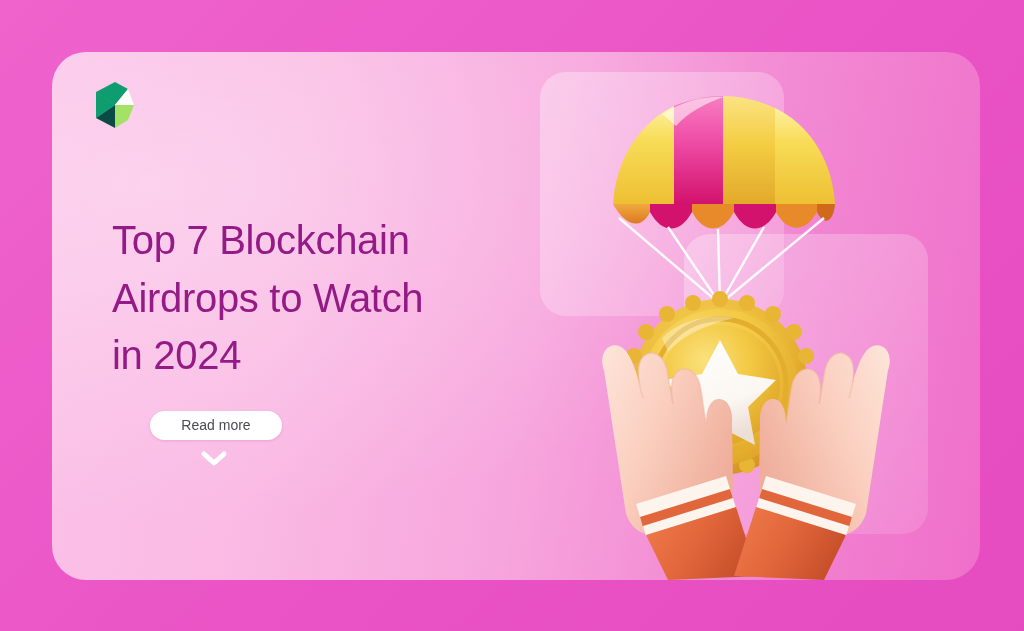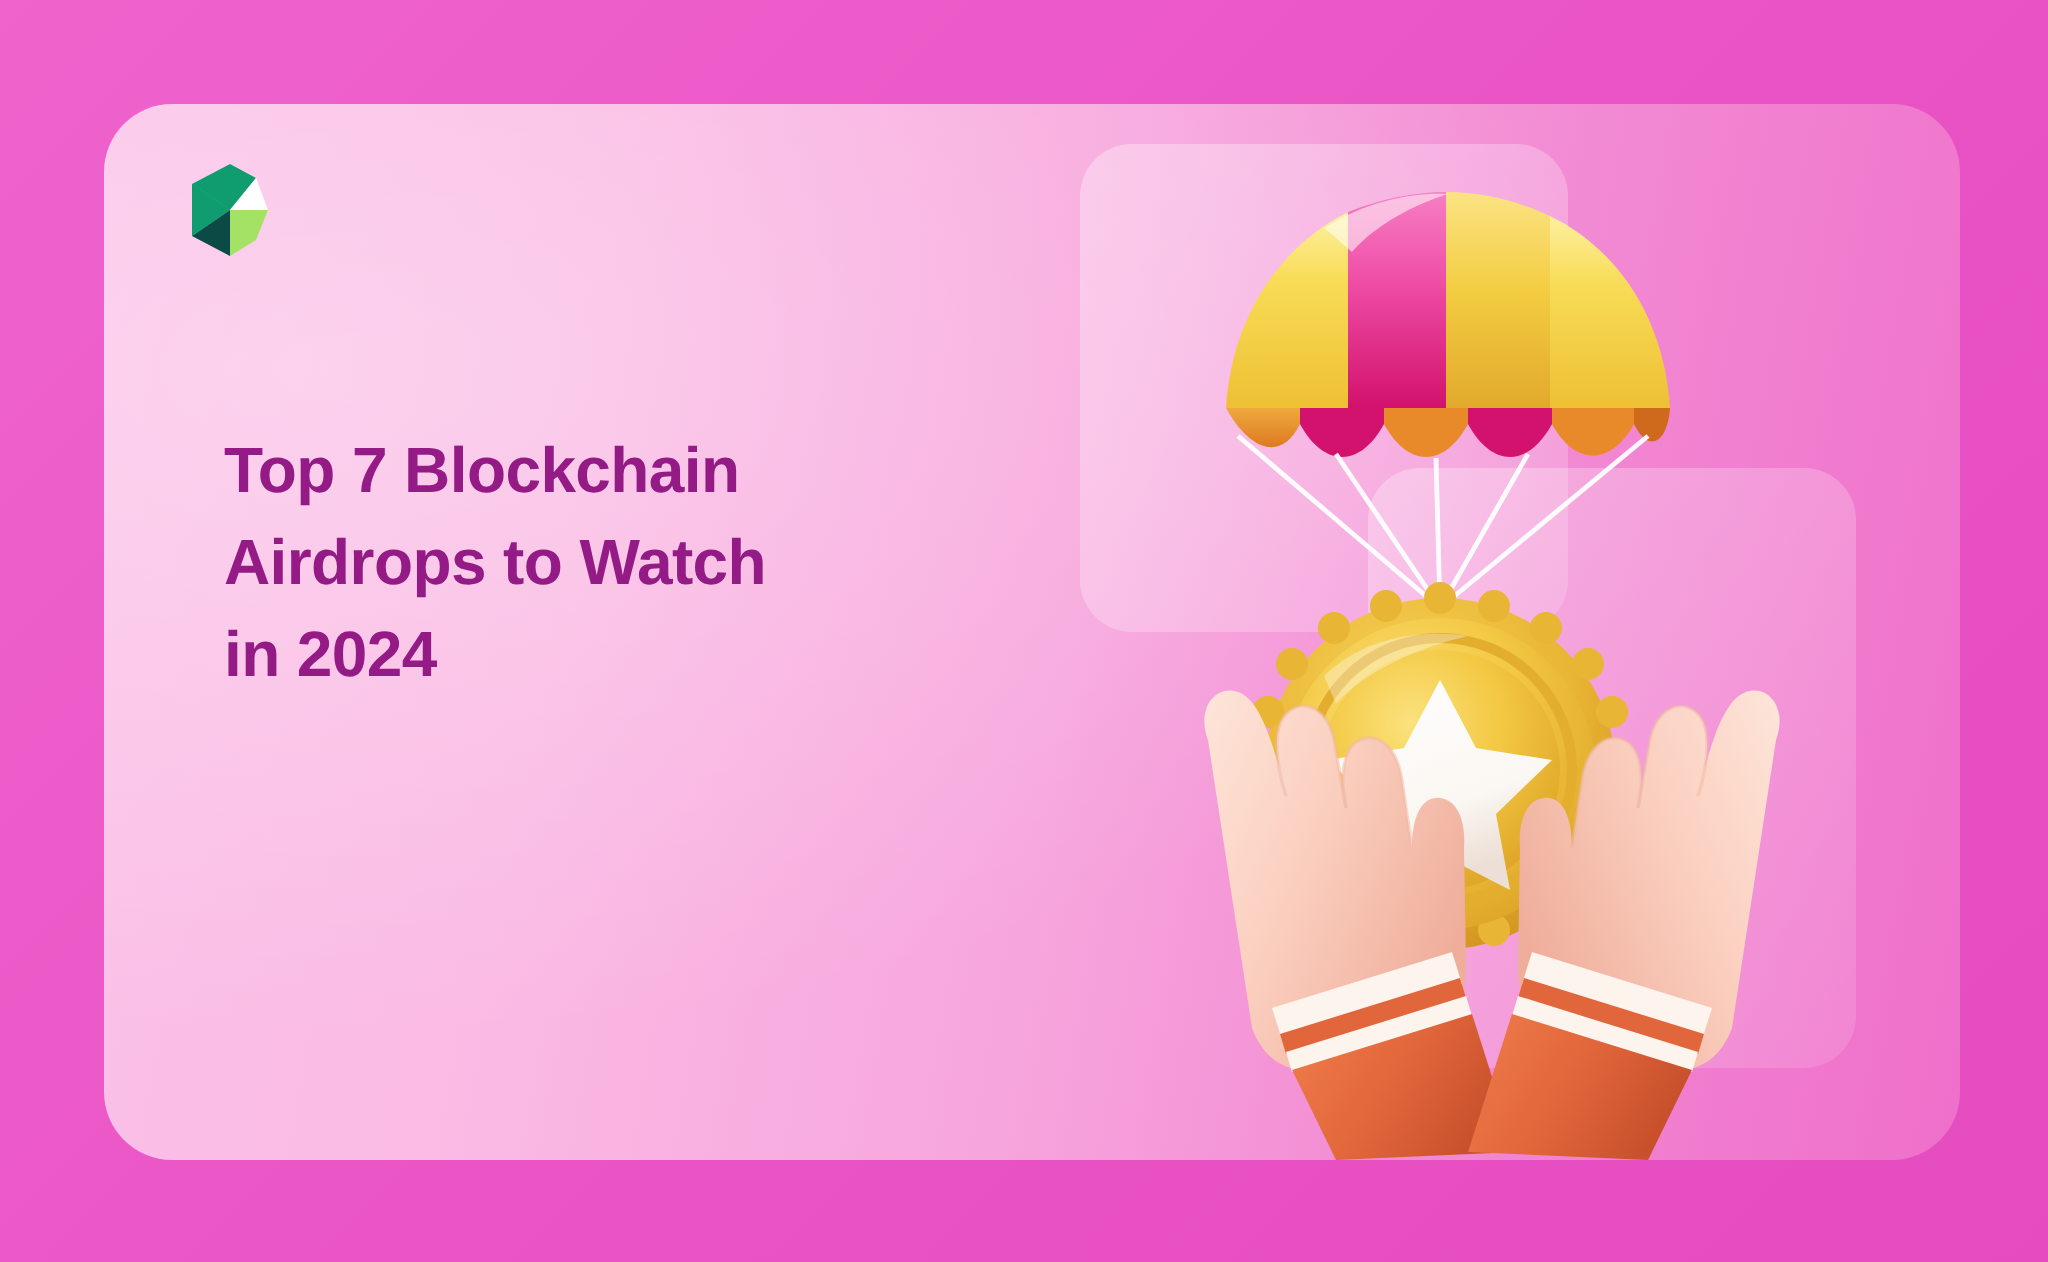--- a/index.html
+++ b/index.html
@@ -58,23 +58,23 @@
 
   
   #copy {
     position:absolute;
     left:60px; top:160px;
     width:420px;
     z-index:6;
   }
 
   #headline {
-    font-size:32px;
+    font-size:40px;
     line-height:1.44;
-    font-weight:700;
+    font-weight:400;
     color:#941b85;
     letter-spacing:-.3px;
     white-space:pre-line;
   }
 
   #read-more-row{
     margin-top:26px;
     margin-left:38px;
     display:flex;
     flex-direction:column;
@@ -137,20 +137,29 @@
         <polygon points="31,31 50,31 44,46 31,54" fill="#a4e265"></polygon>
       </svg>
     </div>
 
     <div id="copy">
 
       <h1 id="headline">Top 7 Blockchain
 Airdrops to Watch
 in 2024</h1>
 
+      <div id="read-more-row">
+
+        <button id="read-more-btn">Read more</button>
+
+        <svg id="scroll-chevron" viewBox="0 0 28 18" xmlns="http://www.w3.org/2000/svg">
+          <path d="M4 4 L14 13 L24 4" fill="none" stroke="#ffffff" stroke-width="5" stroke-linecap="round" stroke-linejoin="round"></path>
+        </svg>
+
+      </div>
     </div>
 
     <div id="illustration">
       <svg viewBox="0 0 468 528" xmlns="http://www.w3.org/2000/svg" aria-hidden="true">
         <defs>
           <linearGradient id="gSqA" x1="0" y1="0" x2="1" y2="1">
             <stop offset="0" stop-color="#ffffff" stop-opacity=".34"></stop>
             <stop offset="1" stop-color="#ffffff" stop-opacity=".16"></stop>
           </linearGradient>
           <linearGradient id="gSqB" x1="0" y1="0" x2="1" y2="1">

